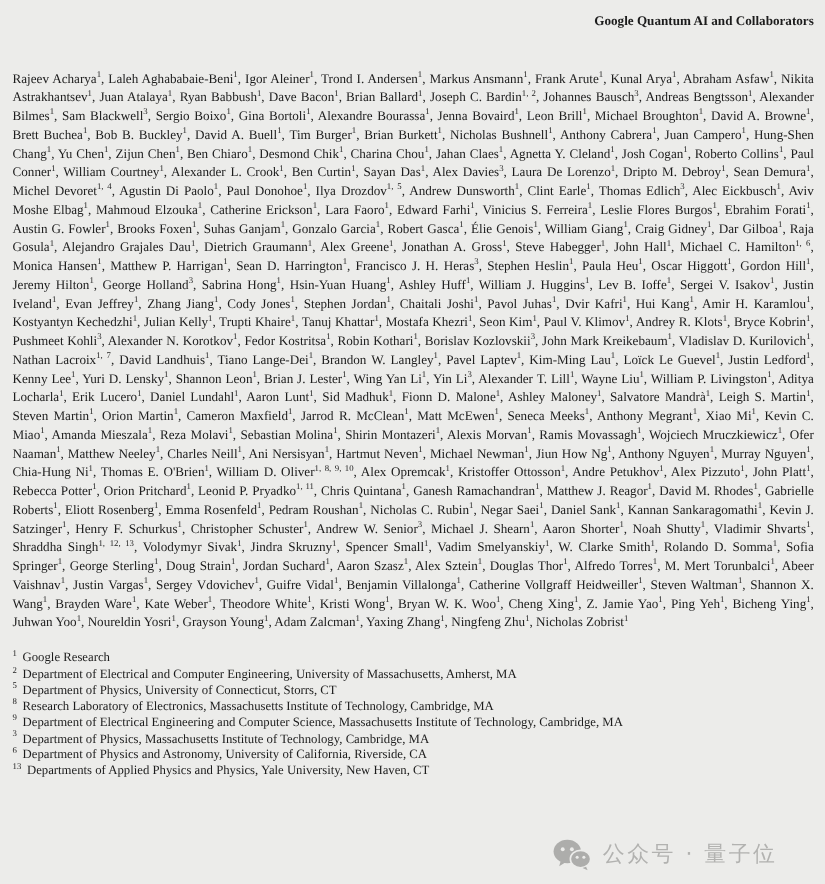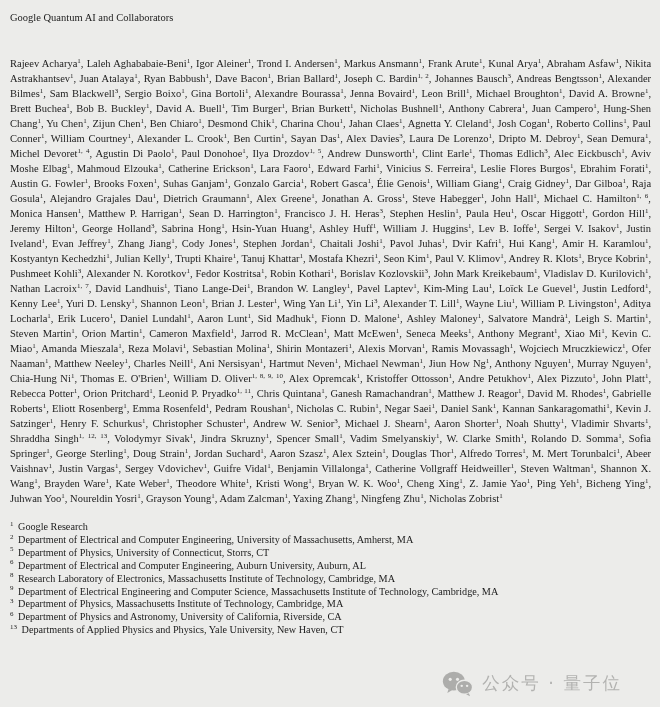--- a/index.html
+++ b/index.html
@@ -7,22 +7,23 @@
     width: 660px; height: 707px;
     background: #ececea;
     color: #1c1c1c;
     font-family: "Liberation Serif", "DejaVu Serif", serif;
     position: relative;
     overflow: hidden;
   }
   .page { padding: 8px 9px 0 10px; }
   .title {
     font-size: 10.5px;
-    font-weight: normal;
+    font-weight: bold;
     margin: 4px 0 0 0;
+    text-align: right;
   }
   .authors {
     margin-top: 33px;
     font-size: 10.5px;
     line-height: 15px;
     text-align: justify;
   }
   .authors sup, .affil sup {
     font-size: 7px;
     line-height: 0;
@@ -53,21 +54,20 @@
 </head>
 <body>
 
 <div class="page">
   <p class="title">Google Quantum AI and Collaborators</p>
   <p class="authors"><span>Rajeev Acharya<sup>1</sup>,</span> <span>Laleh Aghababaie-Beni<sup>1</sup>,</span> <span>Igor Aleiner<sup>1</sup>,</span> <span>Trond I. Andersen<sup>1</sup>,</span> <span>Markus Ansmann<sup>1</sup>,</span> <span>Frank Arute<sup>1</sup>,</span> <span>Kunal Arya<sup>1</sup>,</span> <span>Abraham Asfaw<sup>1</sup>,</span> <span>Nikita Astrakhantsev<sup>1</sup>,</span> <span>Juan Atalaya<sup>1</sup>,</span> <span>Ryan Babbush<sup>1</sup>,</span> <span>Dave Bacon<sup>1</sup>,</span> <span>Brian Ballard<sup>1</sup>,</span> <span>Joseph C. Bardin<sup>1, 2</sup>,</span> <span>Johannes Bausch<sup>3</sup>,</span> <span>Andreas Bengtsson<sup>1</sup>,</span> <span>Alexander Bilmes<sup>1</sup>,</span> <span>Sam Blackwell<sup>3</sup>,</span> <span>Sergio Boixo<sup>1</sup>,</span> <span>Gina Bortoli<sup>1</sup>,</span> <span>Alexandre Bourassa<sup>1</sup>,</span> <span>Jenna Bovaird<sup>1</sup>,</span> <span>Leon Brill<sup>1</sup>,</span> <span>Michael Broughton<sup>1</sup>,</span> <span>David A. Browne<sup>1</sup>,</span> <span>Brett Buchea<sup>1</sup>,</span> <span>Bob B. Buckley<sup>1</sup>,</span> <span>David A. Buell<sup>1</sup>,</span> <span>Tim Burger<sup>1</sup>,</span> <span>Brian Burkett<sup>1</sup>,</span> <span>Nicholas Bushnell<sup>1</sup>,</span> <span>Anthony Cabrera<sup>1</sup>,</span> <span>Juan Campero<sup>1</sup>,</span> <span>Hung-Shen Chang<sup>1</sup>,</span> <span>Yu Chen<sup>1</sup>,</span> <span>Zijun Chen<sup>1</sup>,</span> <span>Ben Chiaro<sup>1</sup>,</span> <span>Desmond Chik<sup>1</sup>,</span> <span>Charina Chou<sup>1</sup>,</span> <span>Jahan Claes<sup>1</sup>,</span> <span>Agnetta Y. Cleland<sup>1</sup>,</span> <span>Josh Cogan<sup>1</sup>,</span> <span>Roberto Collins<sup>1</sup>,</span> <span>Paul Conner<sup>1</sup>,</span> <span>William Courtney<sup>1</sup>,</span> <span>Alexander L. Crook<sup>1</sup>,</span> <span>Ben Curtin<sup>1</sup>,</span> <span>Sayan Das<sup>1</sup>,</span> <span>Alex Davies<sup>3</sup>,</span> <span>Laura De Lorenzo<sup>1</sup>,</span> <span>Dripto M. Debroy<sup>1</sup>,</span> <span>Sean Demura<sup>1</sup>,</span> <span>Michel Devoret<sup>1, 4</sup>,</span> <span>Agustin Di Paolo<sup>1</sup>,</span> <span>Paul Donohoe<sup>1</sup>,</span> <span>Ilya Drozdov<sup>1, 5</sup>,</span> <span>Andrew Dunsworth<sup>1</sup>,</span> <span>Clint Earle<sup>1</sup>,</span> <span>Thomas Edlich<sup>3</sup>,</span> <span>Alec Eickbusch<sup>1</sup>,</span> <span>Aviv Moshe Elbag<sup>1</sup>,</span> <span>Mahmoud Elzouka<sup>1</sup>,</span> <span>Catherine Erickson<sup>1</sup>,</span> <span>Lara Faoro<sup>1</sup>,</span> <span>Edward Farhi<sup>1</sup>,</span> <span>Vinicius S. Ferreira<sup>1</sup>,</span> <span>Leslie Flores Burgos<sup>1</sup>,</span> <span>Ebrahim Forati<sup>1</sup>,</span> <span>Austin G. Fowler<sup>1</sup>,</span> <span>Brooks Foxen<sup>1</sup>,</span> <span>Suhas Ganjam<sup>1</sup>,</span> <span>Gonzalo Garcia<sup>1</sup>,</span> <span>Robert Gasca<sup>1</sup>,</span> <span>Élie Genois<sup>1</sup>,</span> <span>William Giang<sup>1</sup>,</span> <span>Craig Gidney<sup>1</sup>,</span> <span>Dar Gilboa<sup>1</sup>,</span> <span>Raja Gosula<sup>1</sup>,</span> <span>Alejandro Grajales Dau<sup>1</sup>,</span> <span>Dietrich Graumann<sup>1</sup>,</span> <span>Alex Greene<sup>1</sup>,</span> <span>Jonathan A. Gross<sup>1</sup>,</span> <span>Steve Habegger<sup>1</sup>,</span> <span>John Hall<sup>1</sup>,</span> <span>Michael C. Hamilton<sup>1, 6</sup>,</span> <span>Monica Hansen<sup>1</sup>,</span> <span>Matthew P. Harrigan<sup>1</sup>,</span> <span>Sean D. Harrington<sup>1</sup>,</span> <span>Francisco J. H. Heras<sup>3</sup>,</span> <span>Stephen Heslin<sup>1</sup>,</span> <span>Paula Heu<sup>1</sup>,</span> <span>Oscar Higgott<sup>1</sup>,</span> <span>Gordon Hill<sup>1</sup>,</span> <span>Jeremy Hilton<sup>1</sup>,</span> <span>George Holland<sup>3</sup>,</span> <span>Sabrina Hong<sup>1</sup>,</span> <span>Hsin-Yuan Huang<sup>1</sup>,</span> <span>Ashley Huff<sup>1</sup>,</span> <span>William J. Huggins<sup>1</sup>,</span> <span>Lev B. Ioffe<sup>1</sup>,</span> <span>Sergei V. Isakov<sup>1</sup>,</span> <span>Justin Iveland<sup>1</sup>,</span> <span>Evan Jeffrey<sup>1</sup>,</span> <span>Zhang Jiang<sup>1</sup>,</span> <span>Cody Jones<sup>1</sup>,</span> <span>Stephen Jordan<sup>1</sup>,</span> <span>Chaitali Joshi<sup>1</sup>,</span> <span>Pavol Juhas<sup>1</sup>,</span> <span>Dvir Kafri<sup>1</sup>,</span> <span>Hui Kang<sup>1</sup>,</span> <span>Amir H. Karamlou<sup>1</sup>,</span> <span>Kostyantyn Kechedzhi<sup>1</sup>,</span> <span>Julian Kelly<sup>1</sup>,</span> <span>Trupti Khaire<sup>1</sup>,</span> <span>Tanuj Khattar<sup>1</sup>,</span> <span>Mostafa Khezri<sup>1</sup>,</span> <span>Seon Kim<sup>1</sup>,</span> <span>Paul V. Klimov<sup>1</sup>,</span> <span>Andrey R. Klots<sup>1</sup>,</span> <span>Bryce Kobrin<sup>1</sup>,</span> <span>Pushmeet Kohli<sup>3</sup>,</span> <span>Alexander N. Korotkov<sup>1</sup>,</span> <span>Fedor Kostritsa<sup>1</sup>,</span> <span>Robin Kothari<sup>1</sup>,</span> <span>Borislav Kozlovskii<sup>3</sup>,</span> <span>John Mark Kreikebaum<sup>1</sup>,</span> <span>Vladislav D. Kurilovich<sup>1</sup>,</span> <span>Nathan Lacroix<sup>1, 7</sup>,</span> <span>David Landhuis<sup>1</sup>,</span> <span>Tiano Lange-Dei<sup>1</sup>,</span> <span>Brandon W. Langley<sup>1</sup>,</span> <span>Pavel Laptev<sup>1</sup>,</span> <span>Kim-Ming Lau<sup>1</sup>,</span> <span>Loïck Le Guevel<sup>1</sup>,</span> <span>Justin Ledford<sup>1</sup>,</span> <span>Kenny Lee<sup>1</sup>,</span> <span>Yuri D. Lensky<sup>1</sup>,</span> <span>Shannon Leon<sup>1</sup>,</span> <span>Brian J. Lester<sup>1</sup>,</span> <span>Wing Yan Li<sup>1</sup>,</span> <span>Yin Li<sup>3</sup>,</span> <span>Alexander T. Lill<sup>1</sup>,</span> <span>Wayne Liu<sup>1</sup>,</span> <span>William P. Livingston<sup>1</sup>,</span> <span>Aditya Locharla<sup>1</sup>,</span> <span>Erik Lucero<sup>1</sup>,</span> <span>Daniel Lundahl<sup>1</sup>,</span> <span>Aaron Lunt<sup>1</sup>,</span> <span>Sid Madhuk<sup>1</sup>,</span> <span>Fionn D. Malone<sup>1</sup>,</span> <span>Ashley Maloney<sup>1</sup>,</span> <span>Salvatore Mandrà<sup>1</sup>,</span> <span>Leigh S. Martin<sup>1</sup>,</span> <span>Steven Martin<sup>1</sup>,</span> <span>Orion Martin<sup>1</sup>,</span> <span>Cameron Maxfield<sup>1</sup>,</span> <span>Jarrod R. McClean<sup>1</sup>,</span> <span>Matt McEwen<sup>1</sup>,</span> <span>Seneca Meeks<sup>1</sup>,</span> <span>Anthony Megrant<sup>1</sup>,</span> <span>Xiao Mi<sup>1</sup>,</span> <span>Kevin C. Miao<sup>1</sup>,</span> <span>Amanda Mieszala<sup>1</sup>,</span> <span>Reza Molavi<sup>1</sup>,</span> <span>Sebastian Molina<sup>1</sup>,</span> <span>Shirin Montazeri<sup>1</sup>,</span> <span>Alexis Morvan<sup>1</sup>,</span> <span>Ramis Movassagh<sup>1</sup>,</span> <span>Wojciech Mruczkiewicz<sup>1</sup>,</span> <span>Ofer Naaman<sup>1</sup>,</span> <span>Matthew Neeley<sup>1</sup>,</span> <span>Charles Neill<sup>1</sup>,</span> <span>Ani Nersisyan<sup>1</sup>,</span> <span>Hartmut Neven<sup>1</sup>,</span> <span>Michael Newman<sup>1</sup>,</span> <span>Jiun How Ng<sup>1</sup>,</span> <span>Anthony Nguyen<sup>1</sup>,</span> <span>Murray Nguyen<sup>1</sup>,</span> <span>Chia-Hung Ni<sup>1</sup>,</span> <span>Thomas E. O'Brien<sup>1</sup>,</span> <span>William D. Oliver<sup>1, 8, 9, 10</sup>,</span> <span>Alex Opremcak<sup>1</sup>,</span> <span>Kristoffer Ottosson<sup>1</sup>,</span> <span>Andre Petukhov<sup>1</sup>,</span> <span>Alex Pizzuto<sup>1</sup>,</span> <span>John Platt<sup>1</sup>,</span> <span>Rebecca Potter<sup>1</sup>,</span> <span>Orion Pritchard<sup>1</sup>,</span> <span>Leonid P. Pryadko<sup>1, 11</sup>,</span> <span>Chris Quintana<sup>1</sup>,</span> <span>Ganesh Ramachandran<sup>1</sup>,</span> <span>Matthew J. Reagor<sup>1</sup>,</span> <span>David M. Rhodes<sup>1</sup>,</span> <span>Gabrielle Roberts<sup>1</sup>,</span> <span>Eliott Rosenberg<sup>1</sup>,</span> <span>Emma Rosenfeld<sup>1</sup>,</span> <span>Pedram Roushan<sup>1</sup>,</span> <span>Nicholas C. Rubin<sup>1</sup>,</span> <span>Negar Saei<sup>1</sup>,</span> <span>Daniel Sank<sup>1</sup>,</span> <span>Kannan Sankaragomathi<sup>1</sup>,</span> <span>Kevin J. Satzinger<sup>1</sup>,</span> <span>Henry F. Schurkus<sup>1</sup>,</span> <span>Christopher Schuster<sup>1</sup>,</span> <span>Andrew W. Senior<sup>3</sup>,</span> <span>Michael J. Shearn<sup>1</sup>,</span> <span>Aaron Shorter<sup>1</sup>,</span> <span>Noah Shutty<sup>1</sup>,</span> <span>Vladimir Shvarts<sup>1</sup>,</span> <span>Shraddha Singh<sup>1, 12, 13</sup>,</span> <span>Volodymyr Sivak<sup>1</sup>,</span> <span>Jindra Skruzny<sup>1</sup>,</span> <span>Spencer Small<sup>1</sup>,</span> <span>Vadim Smelyanskiy<sup>1</sup>,</span> <span>W. Clarke Smith<sup>1</sup>,</span> <span>Rolando D. Somma<sup>1</sup>,</span> <span>Sofia Springer<sup>1</sup>,</span> <span>George Sterling<sup>1</sup>,</span> <span>Doug Strain<sup>1</sup>,</span> <span>Jordan Suchard<sup>1</sup>,</span> <span>Aaron Szasz<sup>1</sup>,</span> <span>Alex Sztein<sup>1</sup>,</span> <span>Douglas Thor<sup>1</sup>,</span> <span>Alfredo Torres<sup>1</sup>,</span> <span>M. Mert Torunbalci<sup>1</sup>,</span> <span>Abeer Vaishnav<sup>1</sup>,</span> <span>Justin Vargas<sup>1</sup>,</span> <span>Sergey Vdovichev<sup>1</sup>,</span> <span>Guifre Vidal<sup>1</sup>,</span> <span>Benjamin Villalonga<sup>1</sup>,</span> <span>Catherine Vollgraff Heidweiller<sup>1</sup>,</span> <span>Steven Waltman<sup>1</sup>,</span> <span>Shannon X. Wang<sup>1</sup>,</span> <span>Brayden Ware<sup>1</sup>,</span> <span>Kate Weber<sup>1</sup>,</span> <span>Theodore White<sup>1</sup>,</span> <span>Kristi Wong<sup>1</sup>,</span> <span>Bryan W. K. Woo<sup>1</sup>,</span> <span>Cheng Xing<sup>1</sup>,</span> <span>Z. Jamie Yao<sup>1</sup>,</span> <span>Ping Yeh<sup>1</sup>,</span> <span>Bicheng Ying<sup>1</sup>,</span> <span>Juhwan Yoo<sup>1</sup>,</span> <span>Noureldin Yosri<sup>1</sup>,</span> <span>Grayson Young<sup>1</sup>,</span> <span>Adam Zalcman<sup>1</sup>,</span> <span>Yaxing Zhang<sup>1</sup>,</span> <span>Ningfeng Zhu<sup>1</sup>,</span> <span>Nicholas Zobrist<sup>1</sup></span></p>
   <div class="affils">
       <div class="affil"><sup>1</sup> Google Research</div>
       <div class="affil"><sup>2</sup> Department of Electrical and Computer Engineering, University of Massachusetts, Amherst, MA</div>
       <div class="affil"><sup>5</sup> Department of Physics, University of Connecticut, Storrs, CT</div>
-      <div class="affil"><sup>6</sup> Department of Electrical and Computer Engineering, Auburn University, Auburn, AL</div>
       <div class="affil"><sup>8</sup> Research Laboratory of Electronics, Massachusetts Institute of Technology, Cambridge, MA</div>
       <div class="affil"><sup>9</sup> Department of Electrical Engineering and Computer Science, Massachusetts Institute of Technology, Cambridge, MA</div>
       <div class="affil"><sup>3</sup> Department of Physics, Massachusetts Institute of Technology, Cambridge, MA</div>
       <div class="affil"><sup>6</sup> Department of Physics and Astronomy, University of California, Riverside, CA</div>
       <div class="affil"><sup>13</sup> Departments of Applied Physics and Physics, Yale University, New Haven, CT</div>
     </div>
 </div>
 
 <div class="watermark">
   <span class="wm-icon">

